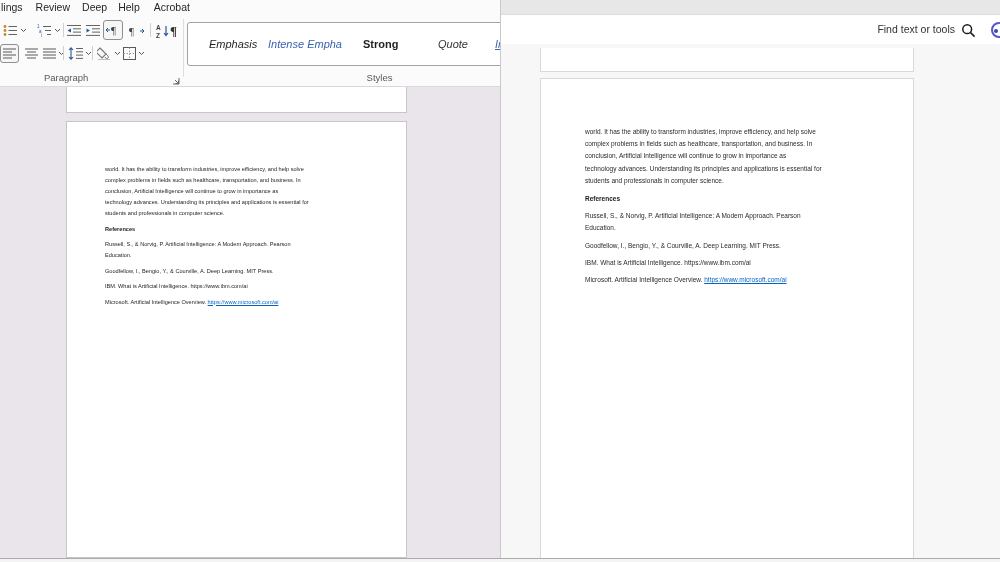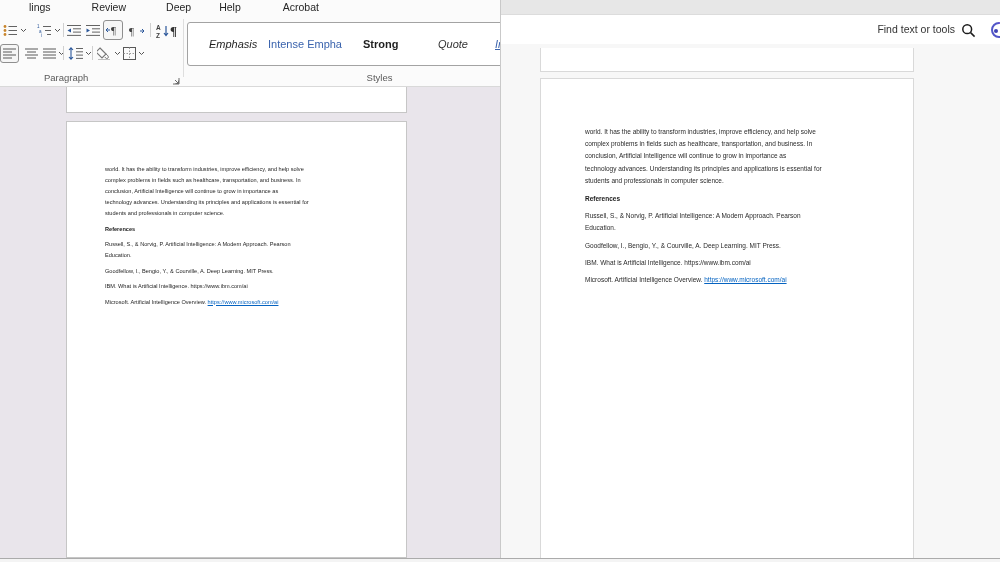--- a/index.html
+++ b/index.html
@@ -3,39 +3,39 @@
 <meta charset="utf-8">
 <style>
   * { margin:0; padding:0; box-sizing:border-box; }
   html,body { width:1000px; height:562px; overflow:hidden; }
   body { font-family:"Liberation Sans","DejaVu Sans",sans-serif; background:#fff; }
   .screen { position:relative; width:1000px; height:562px; overflow:hidden; background:#fff; }
 
   
   .word-pane { position:absolute; left:0; top:0; width:500px; height:562px; overflow:hidden; background:#fbfbfb; }
   .menubar { position:absolute; left:0; top:0; width:500px; height:14px; background:#fbfbfb; display:flex; align-items:center; }
-  .menu-tab { font-size:10.5px; color:#262626; white-space:nowrap; cursor:default;padding-left:28px; }
+  .menu-tab { font-size:10.5px; color:#262626; white-space:nowrap; cursor:default; }
   .t-mailings { margin-left:1px; } .t-review { margin-left:13px; } .t-view { margin-left:12px; }
-  .t-help { } .t-acrobat { margin-left:14px; }
+  .t-help { margin-left:11px; } .t-acrobat { margin-left:14px; }
 
   .ribbon { position:absolute; left:0; top:14px; width:500px; height:73px; background:#fbfbfb; border-bottom:1px solid #d9d9d9; }
   .icon-btn { position:absolute; width:17px; height:17px; display:flex; align-items:center; justify-content:center; }
   .icon-btn svg { display:block; }
   .boxed { border:1px solid #8f8f8f; border-radius:3px; background:#f6f6f6; }
   .chev { position:absolute; width:8px; height:17px; display:flex; align-items:center; justify-content:center; }
   .chev svg { display:block; }
   .vsep { position:absolute; width:1px; background:#d0d0d0; }
   .grp-divider { position:absolute; left:183px; top:5px; width:1px; height:58px; background:#dedede; }
   .grp-label { position:absolute; font-size:9.5px; color:#5a5a5a; }
   .dlg-launcher { position:absolute; left:172px; top:58px; width:10px; height:10px; }
 
   .styles-gallery { position:absolute; left:187px; top:8px; width:330px; height:44px; background:#fff; border:1px solid #a3a3a3; border-radius:3px; }
   .style-item { position:absolute; top:0; height:42px; display:flex; align-items:center; font-size:11px; color:#1f1f1f; white-space:nowrap; cursor:default; }
   .st-emphasis { left:21px; font-style:italic; }
-  .st-intense-emphasis { left:80px; color:#3a63ad; }
+  .st-intense-emphasis { left:80px; font-style:italic; color:#3a63ad; }
   .st-strong { left:175px; font-weight:700; }
   .st-quote { left:250px; font-style:italic; color:#333; }
   .st-intense-quote { left:307px; font-style:italic; color:#3a63ad; text-decoration:underline; }
 
   .doc-area { position:absolute; left:0; top:87px; width:500px; height:475px; background:#e9e5eb; overflow:hidden; }
   .w-page-frag { position:absolute; left:66px; top:0; width:341px; height:26px; background:#fff; border:1px solid #c6c6c6; border-top:none; }
   .w-page { position:absolute; left:66px; top:34px; width:341px; height:437px; background:#fff; border:1px solid #c6c6c6; }
   .w-doc-content { position:absolute; left:38px; top:42px; width:266px; font-size:5.6px; line-height:11px; color:#262626; }
   .w-doc-content .refhead { font-weight:700; margin-top:4.5px; color:#1a1a1a; }
   .w-doc-content .refp { margin-top:4.5px; }

